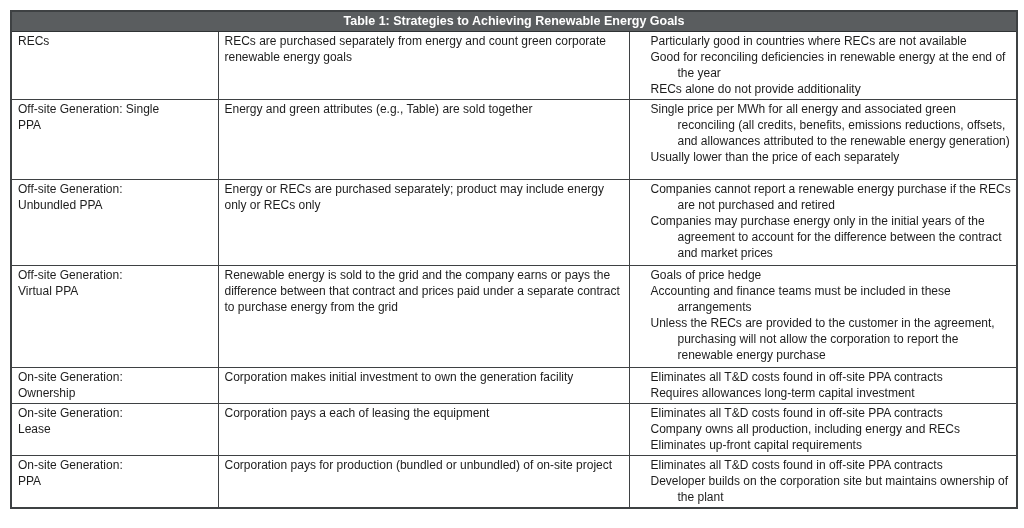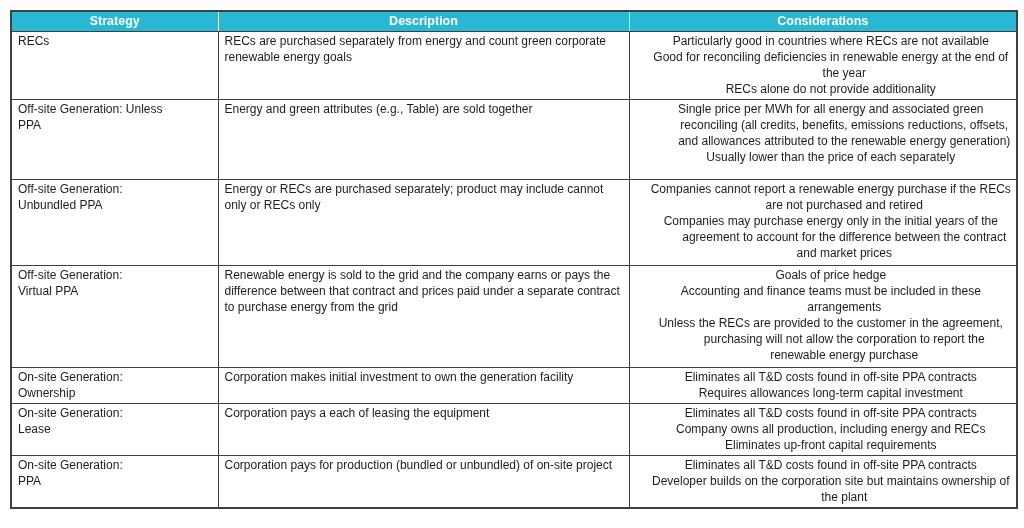--- a/index.html
+++ b/index.html
@@ -59,63 +59,60 @@
   tr.header-row th:first-child { border-left: none; }
   tr.header-row th:last-child { border-right: none; }
   tbody td.cell {
     border: 1px solid var(--border, #3e4143);
     padding: 1px 5px 2px 6px;
   }
   td.strategy { white-space: pre-line; }
   .hang {
     padding-left: 42px;
     text-indent: -27px;
-    text-align: center;
   }
 </style>
 </head>
 <body>
 
 <div class="page">
   <table class="strategies-table">
     <colgroup>
       <col style="width:207px">
       <col style="width:411px">
       <col style="width:388px">
     </colgroup>
     <thead>
-      <tr class="header-row">
-        <th>Strategy</th>
-        <th>Description</th>
-        <th>Considerations</th>
+      <tr class="title-row">
+        <th colspan="3">Table 1: Strategies to Achieving Renewable Energy Goals</th>
       </tr>
     </thead>
     <tbody id="table-body">
         <tr style="height: 67px;">
           <td class="cell strategy">RECs</td>
           <td class="cell description">RECs are purchased separately from energy and count green corporate renewable energy goals</td>
           <td class="cell considerations">
             <div class="hang">Particularly good in countries where RECs are not available</div>
             <div class="hang">Good for reconciling deficiencies in renewable energy at the end of the year</div>
             <div class="hang">RECs alone do not provide additionality</div>
           </td>
         </tr>
         <tr style="height: 80px;">
-          <td class="cell strategy">Off-site Generation: Unless
+          <td class="cell strategy">Off-site Generation: Single
 PPA</td>
           <td class="cell description">Energy and green attributes (e.g., Table) are sold together</td>
           <td class="cell considerations">
             <div class="hang">Single price per MWh for all energy and associated green reconciling (all credits, benefits, emissions reductions, offsets, and allowances attributed to the renewable energy generation)</div>
             <div class="hang">Usually lower than the price of each separately</div>
           </td>
         </tr>
         <tr style="height: 86px;">
           <td class="cell strategy">Off-site Generation:
 Unbundled PPA</td>
-          <td class="cell description">Energy or RECs are purchased separately; product may include cannot only or RECs only</td>
+          <td class="cell description">Energy or RECs are purchased separately; product may include energy only or RECs only</td>
           <td class="cell considerations">
             <div class="hang">Companies cannot report a renewable energy purchase if the RECs are not purchased and retired</div>
             <div class="hang">Companies may purchase energy only in the initial years of the agreement to account for the difference between the contract and market prices</div>
           </td>
         </tr>
         <tr style="height: 102px;">
           <td class="cell strategy">Off-site Generation:
 Virtual PPA</td>
           <td class="cell description">Renewable energy is sold to the grid and the company earns or pays the difference between that contract and prices paid under a separate contract to purchase energy from the grid</td>
           <td class="cell considerations">

